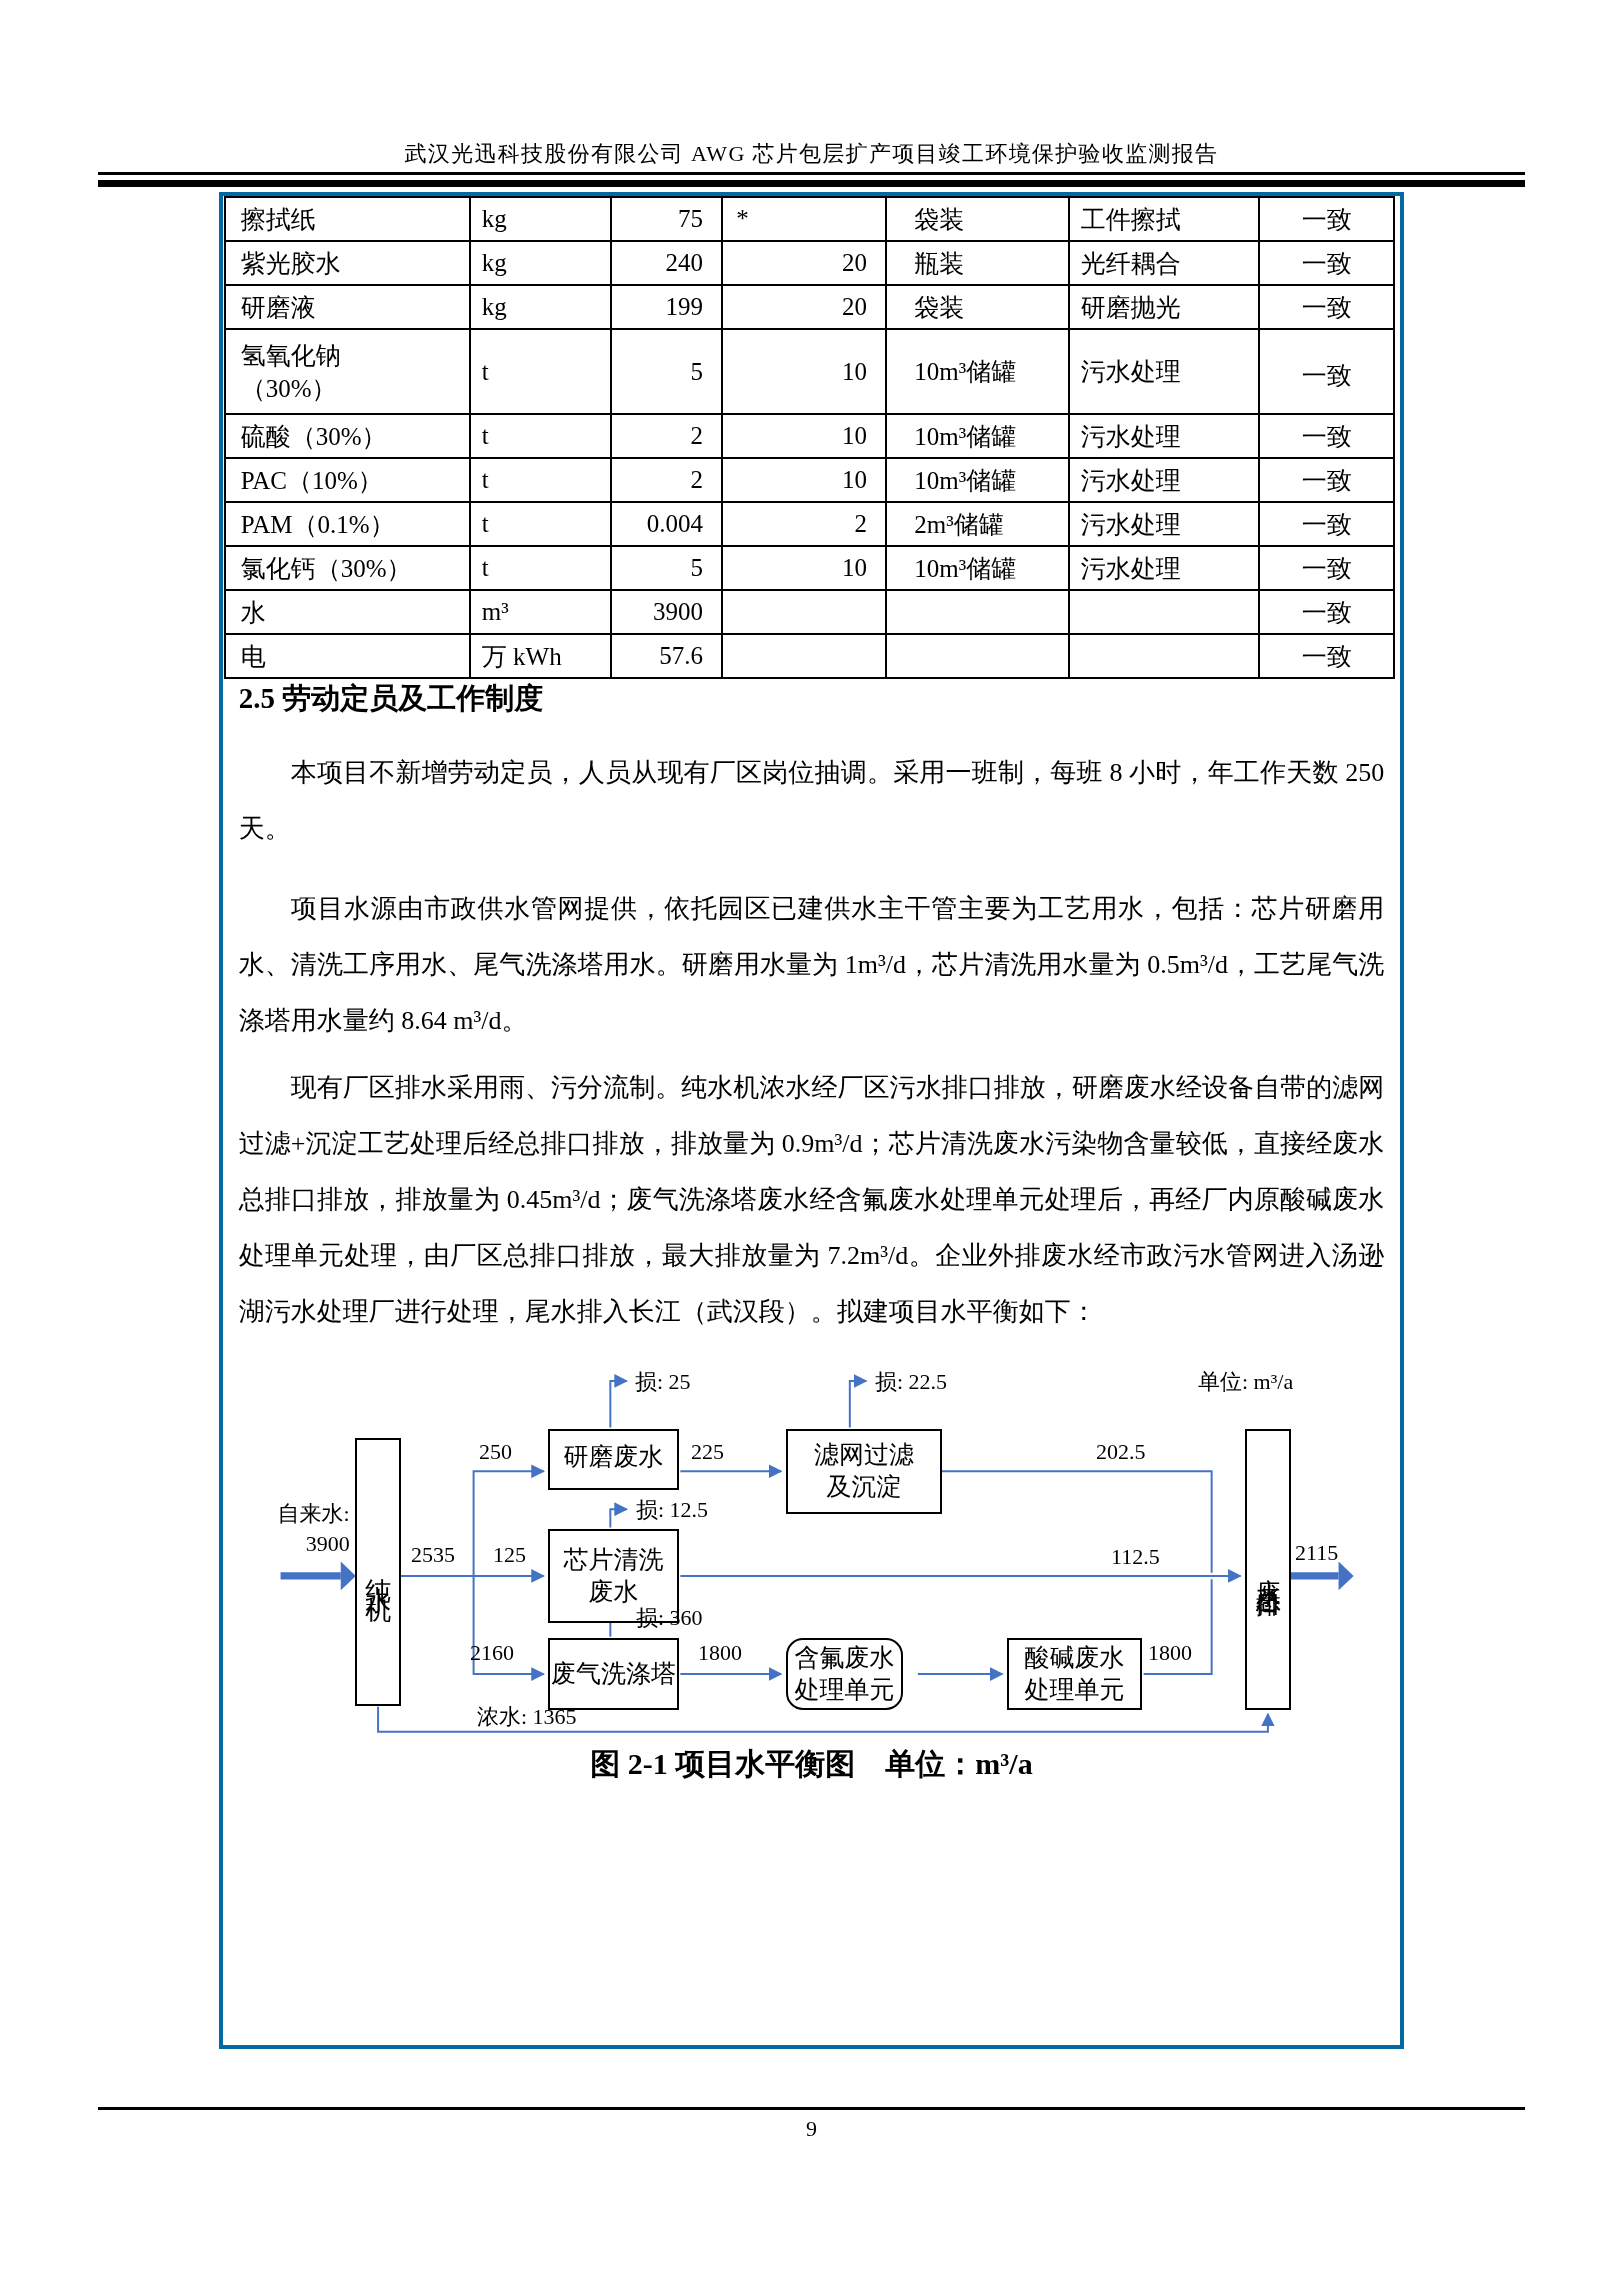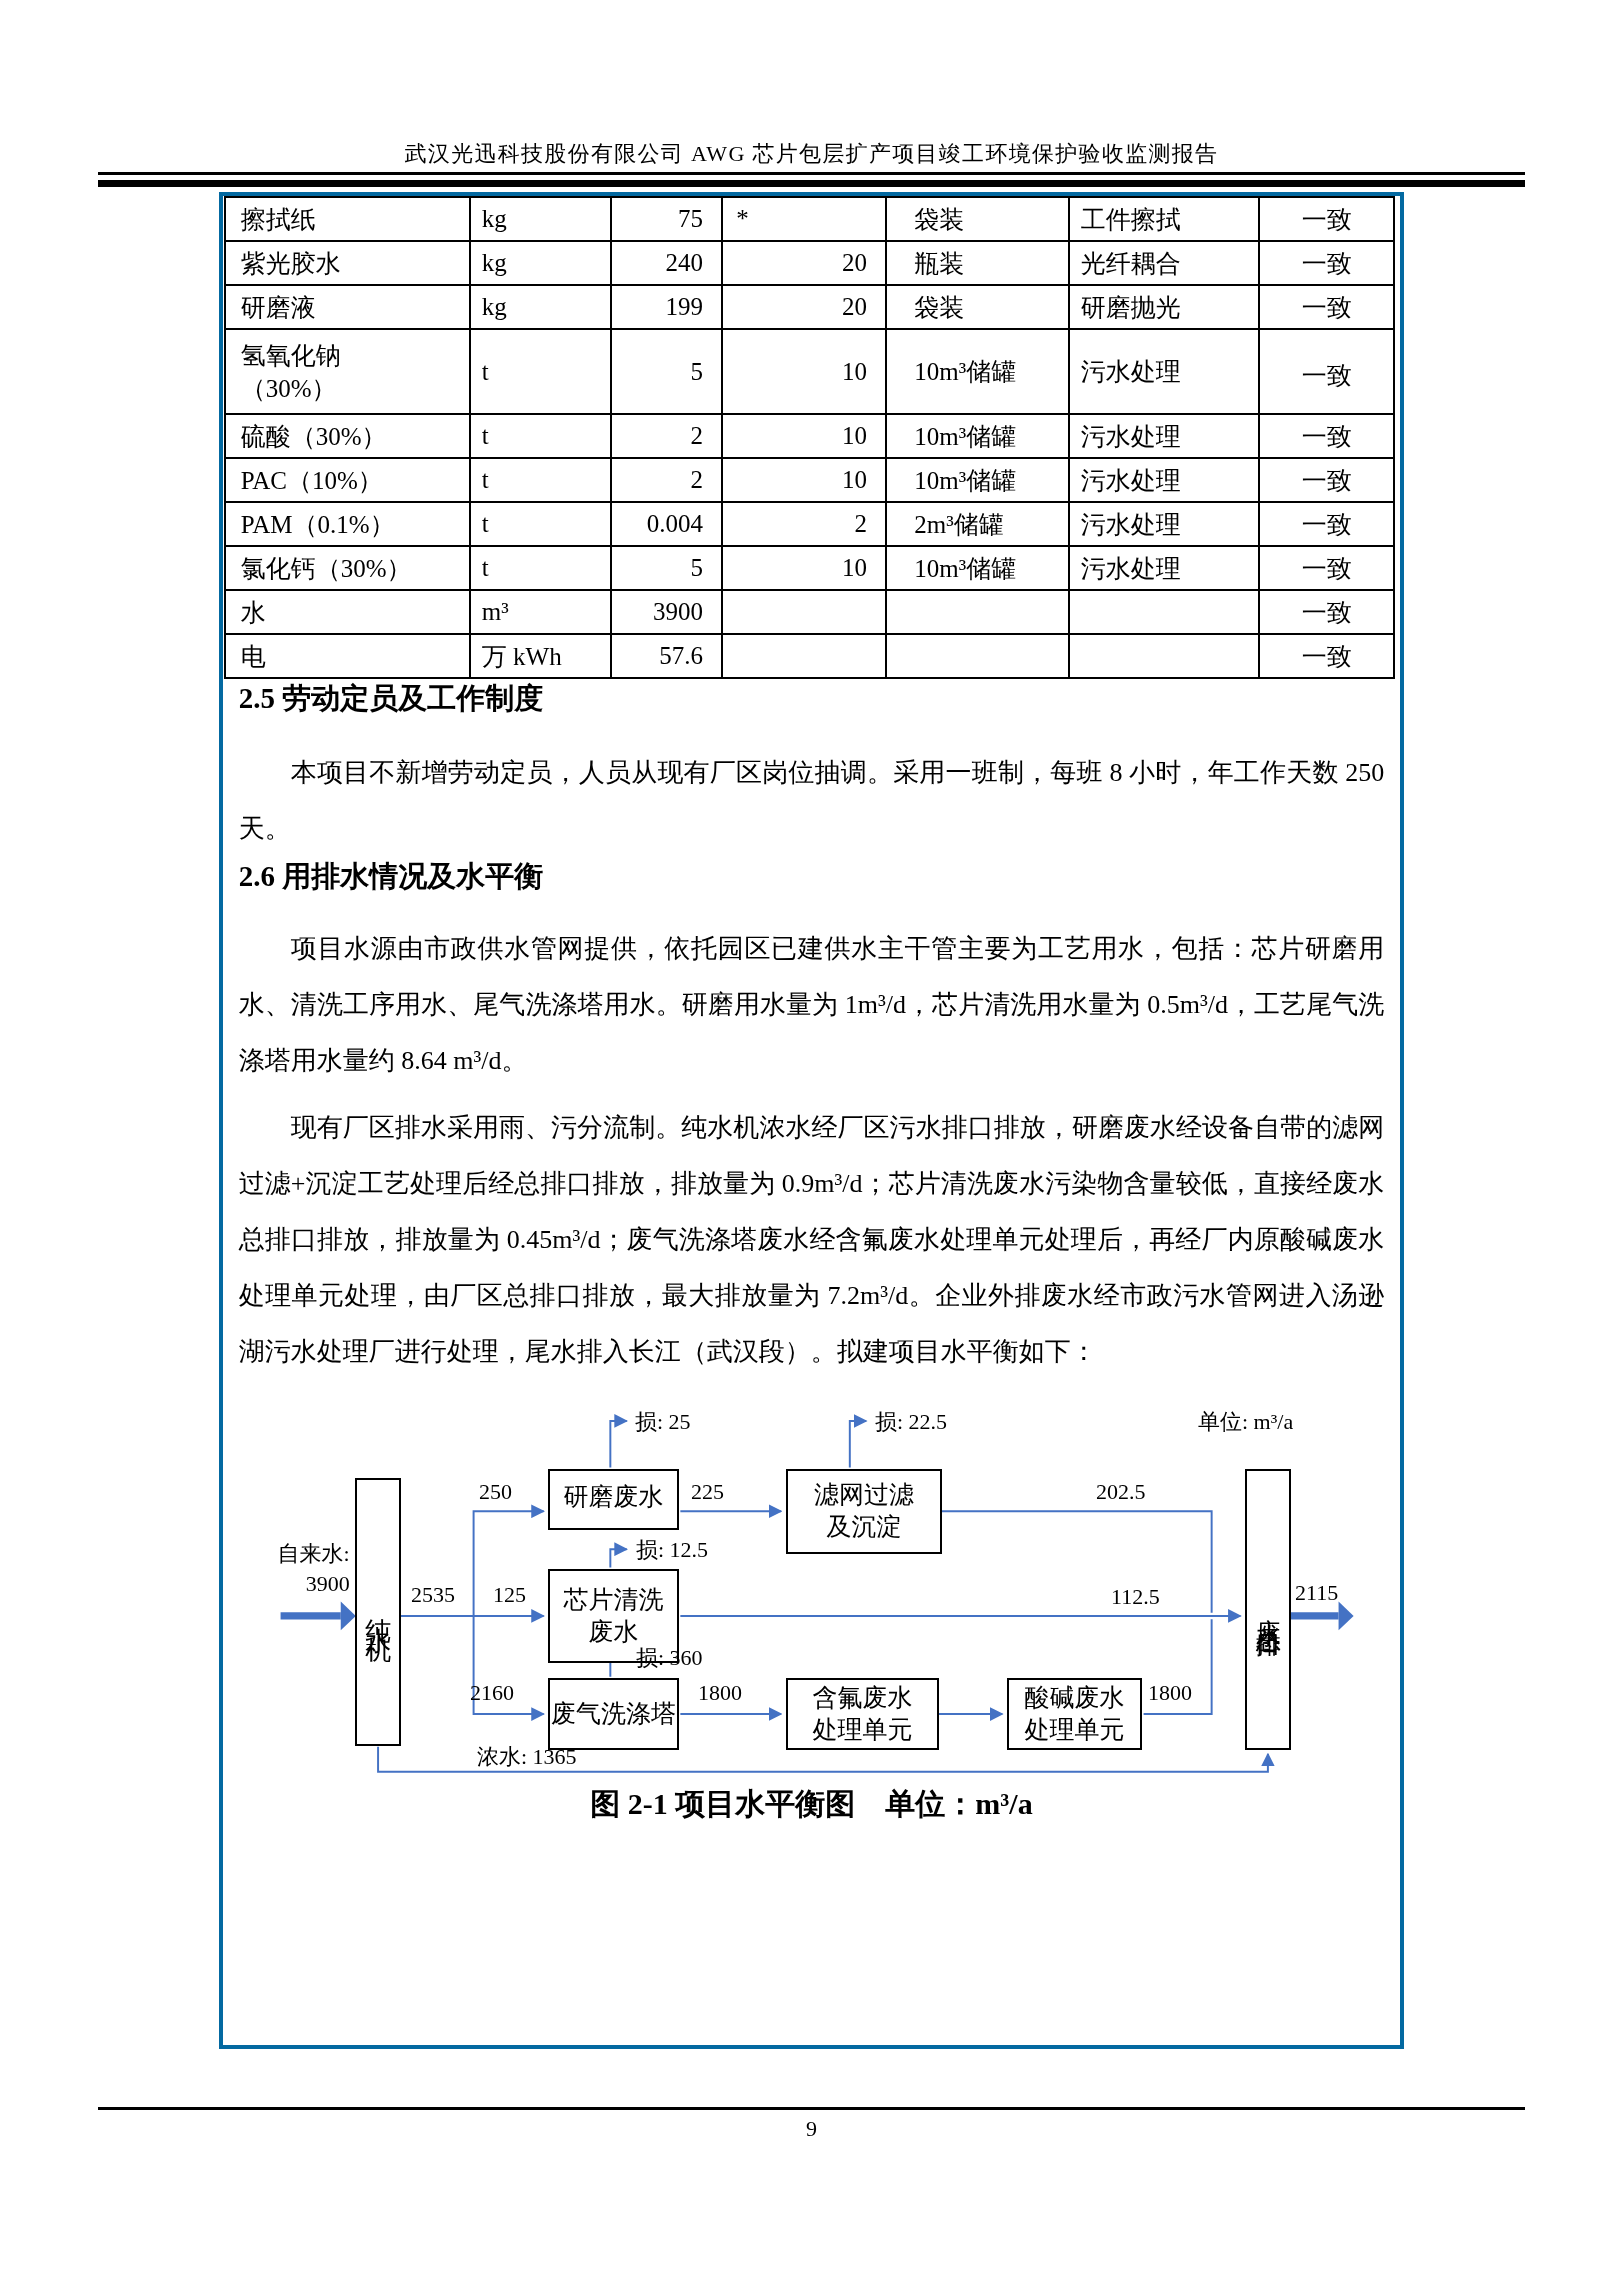--- a/index.html
+++ b/index.html
@@ -161,21 +161,20 @@
           <td class="c-pack"></td>
           <td class="c-use"></td>
           <td class="c-cons">一致</td>
         </tr>
       </tbody>
     </table>
 
     <h2 class="sec sec25"><span>2.5</span> <span>劳动定员及工作制度</span></h2>
     <p class="body p25">本项目不新增劳动定员，人员从现有厂区岗位抽调。采用一班制，每班 8 小时，年工作天数 250 天。</p>
 
-    <h2 class="sec sec26"><span>2.6</span> <span>用排水情况及水平衡</span></h2>
     <p class="body p26a">项目水源由市政供水管网提供，依托园区已建供水主干管主要为工艺用水，包括：芯片研磨用水、清洗工序用水、尾气洗涤塔用水。研磨用水量为 1m³/d，芯片清洗用水量为 0.5m³/d，工艺尾气洗涤塔用水量约 8.64 m³/d。</p>
     <p class="body p26b">现有厂区排水采用雨、污分流制。纯水机浓水经厂区污水排口排放，研磨废水经设备自带的滤网过滤+沉淀工艺处理后经总排口排放，排放量为 0.9m³/d；芯片清洗废水污染物含量较低，直接经废水总排口排放，排放量为 0.45m³/d；废气洗涤塔废水经含氟废水处理单元处理后，再经厂内原酸碱废水处理单元处理，由厂区总排口排放，最大排放量为 7.2m³/d。企业外排废水经市政污水管网进入汤逊湖污水处理厂进行处理，尾水排入长江（武汉段）。拟建项目水平衡如下：</p>
 
     <div class="diagram">
       <svg width="1181" height="393" viewBox="0 0 1805 600">
         <defs>
           <marker id="arrow" viewBox="0 0 10 10" refX="9" refY="5" markerWidth="7" markerHeight="7" orient="auto-start-reverse">
             <path d="M0,0 L10,5 L0,10 z" fill="#4472C4"></path>
           </marker>
         </defs>
@@ -217,21 +216,21 @@
         <div>3900</div>
       </div>
 
       <div class="dbox vbox" style="left:132px;top:88px;width:46px;height:268px;font-size:26px;">纯水机</div>
       <div class="dbox" style="left:325px;top:79px;width:131px;height:61px;font-family:Liberation Mono, monospace;">研磨废水</div>
       <div class="dbox" style="left:563px;top:79px;width:156px;height:85px;">滤网过滤
 及沉淀</div>
       <div class="dbox" style="left:325px;top:179px;width:131px;height:94px;">芯片清洗
 废水</div>
       <div class="dbox" style="left:325px;top:288px;width:131px;height:72px;">废气洗涤塔</div>
-      <div class="dbox" style="left:563px;top:288px;width:153px;height:72px;">含氟废水
+      <div class="dbox" style="left:563px;top:288px;width:117px;height:72px;border-radius:17px;">含氟废水
 处理单元</div>
       <div class="dbox" style="left:784px;top:288px;width:135px;height:72px;">酸碱废水
 处理单元</div>
       <div class="dbox vbox" style="left:1022px;top:79px;width:46px;height:281px;letter-spacing:0.18em;">废水总排口</div>
 
       <div class="dlabel" style="left:412px;top:17px;">损: 25</div>
       <div class="dlabel" style="left:652px;top:17px;">损: 22.5</div>
       <div class="dlabel" style="left:975px;top:17px;">单位: m³/a</div>
       <div class="dlabel" style="left:256px;top:89px;">250</div>
       <div class="dlabel" style="left:468px;top:89px;">225</div>

